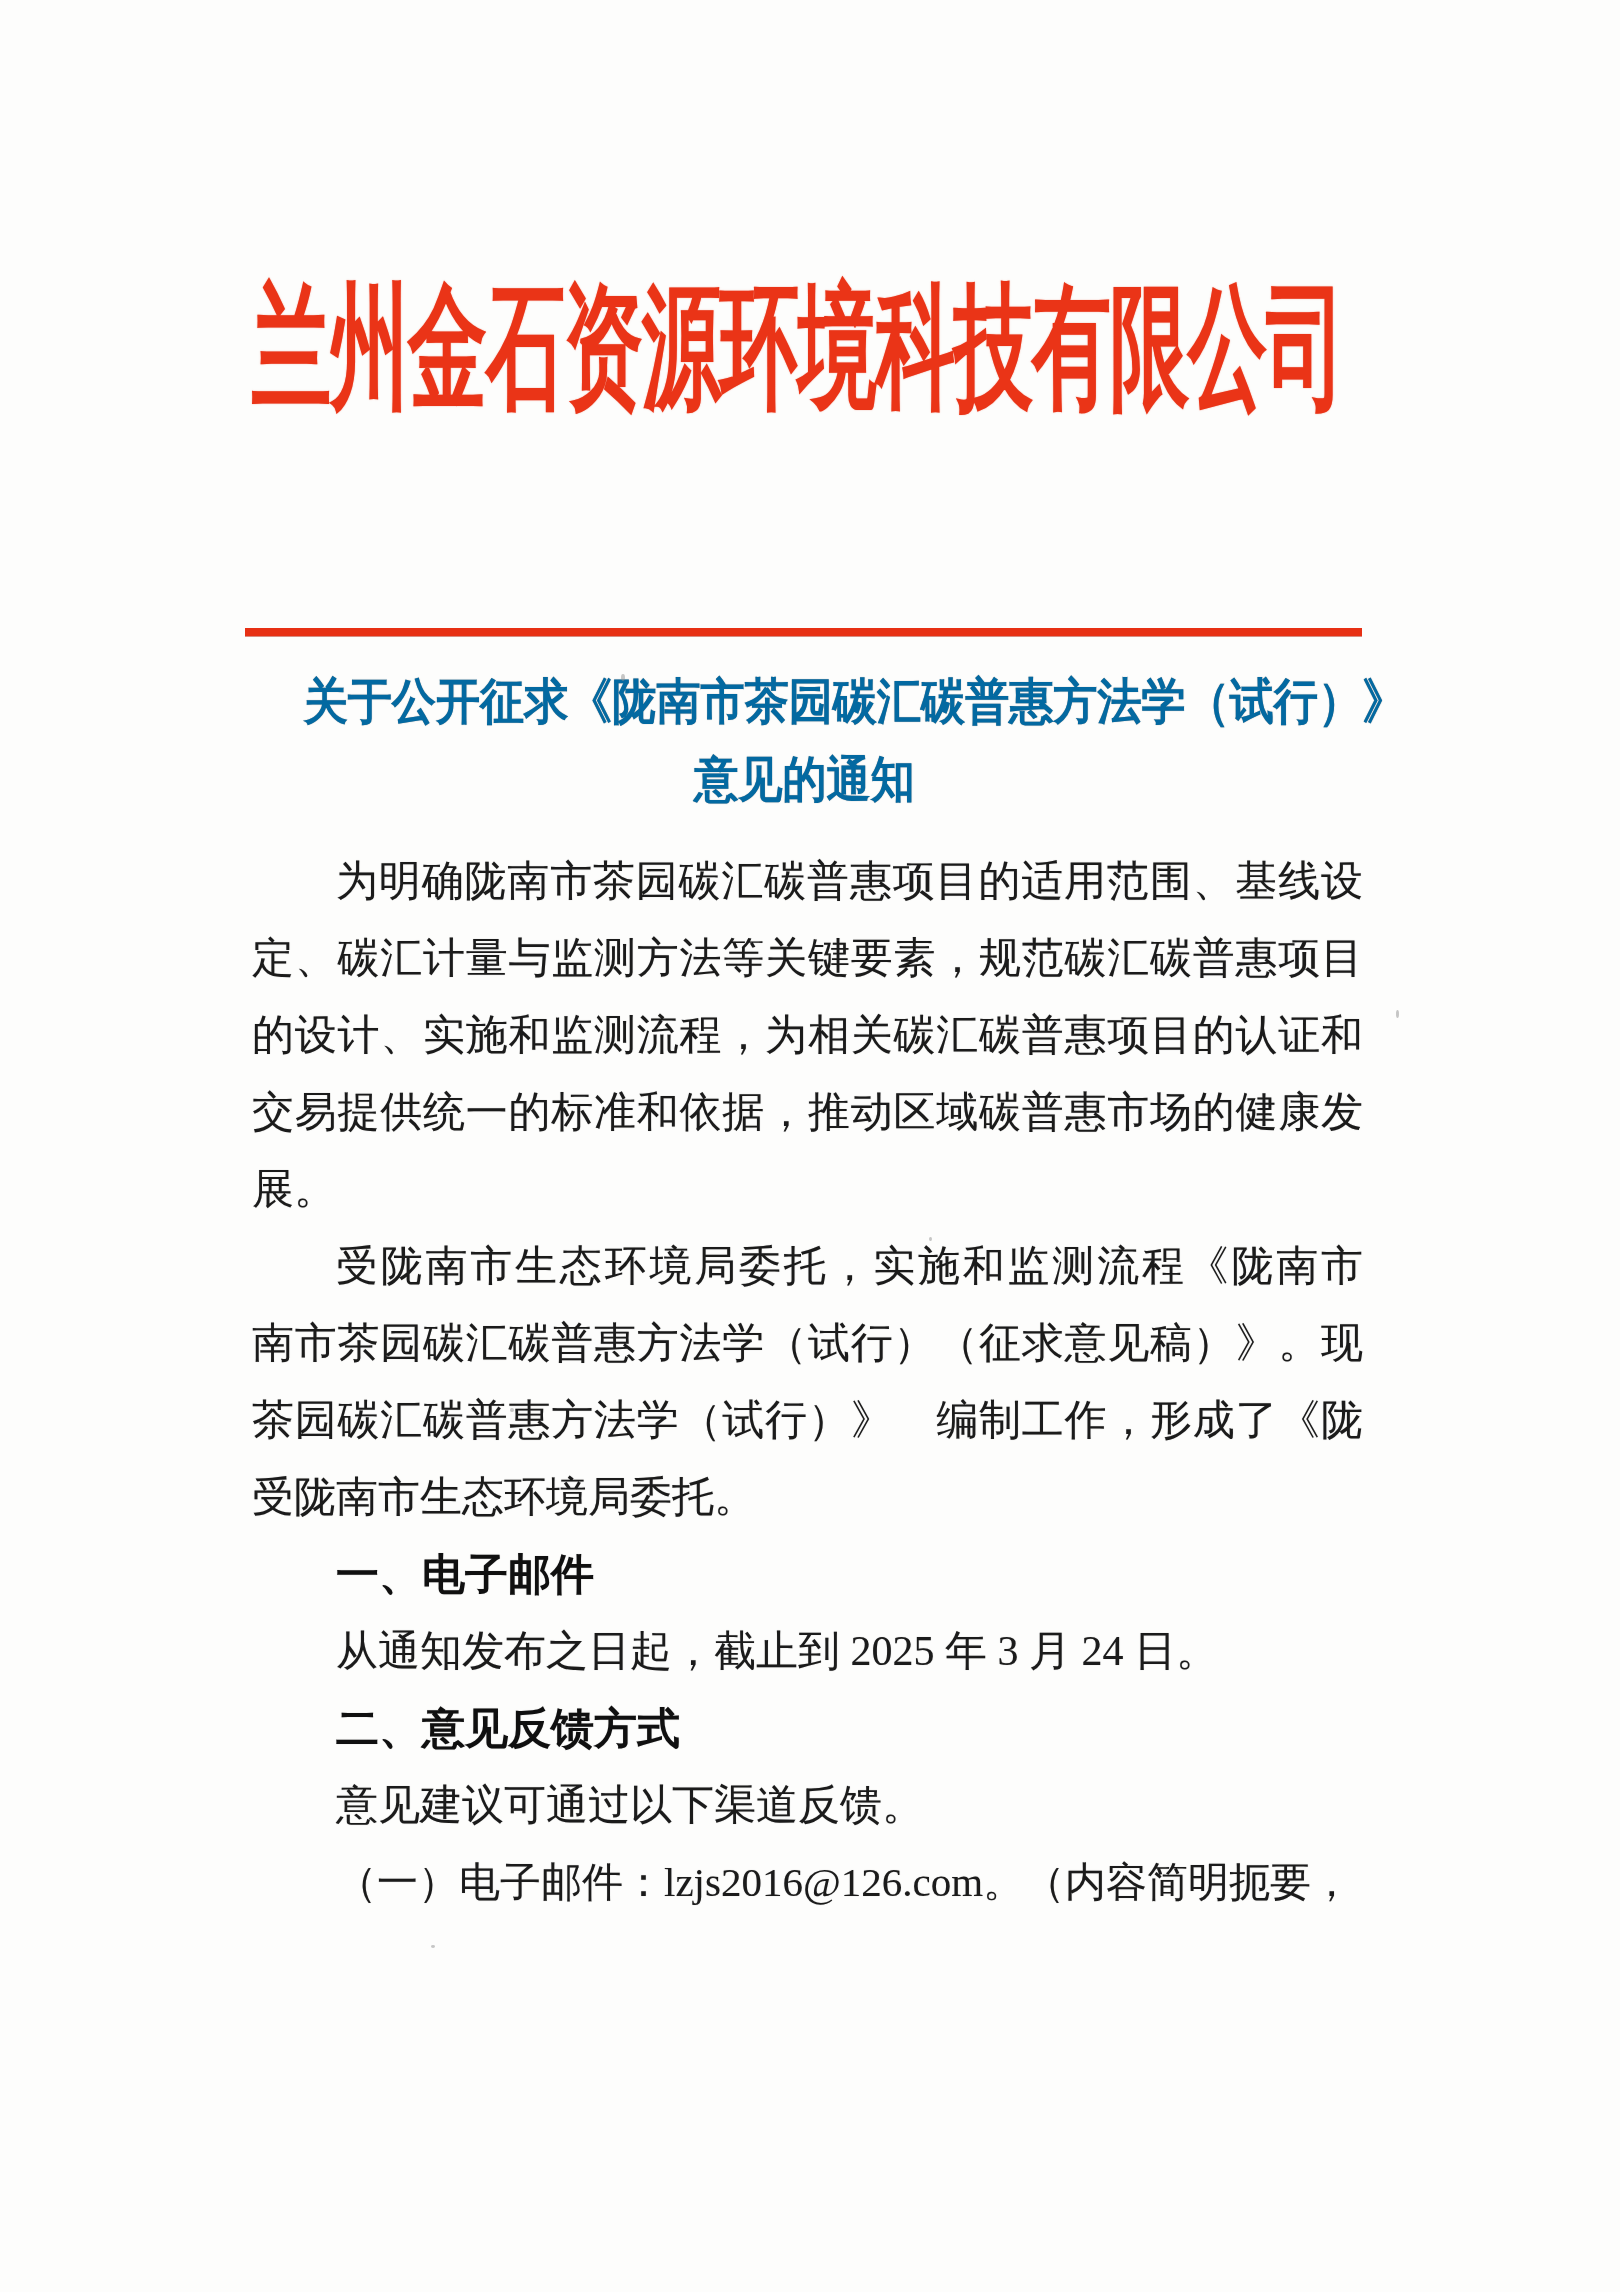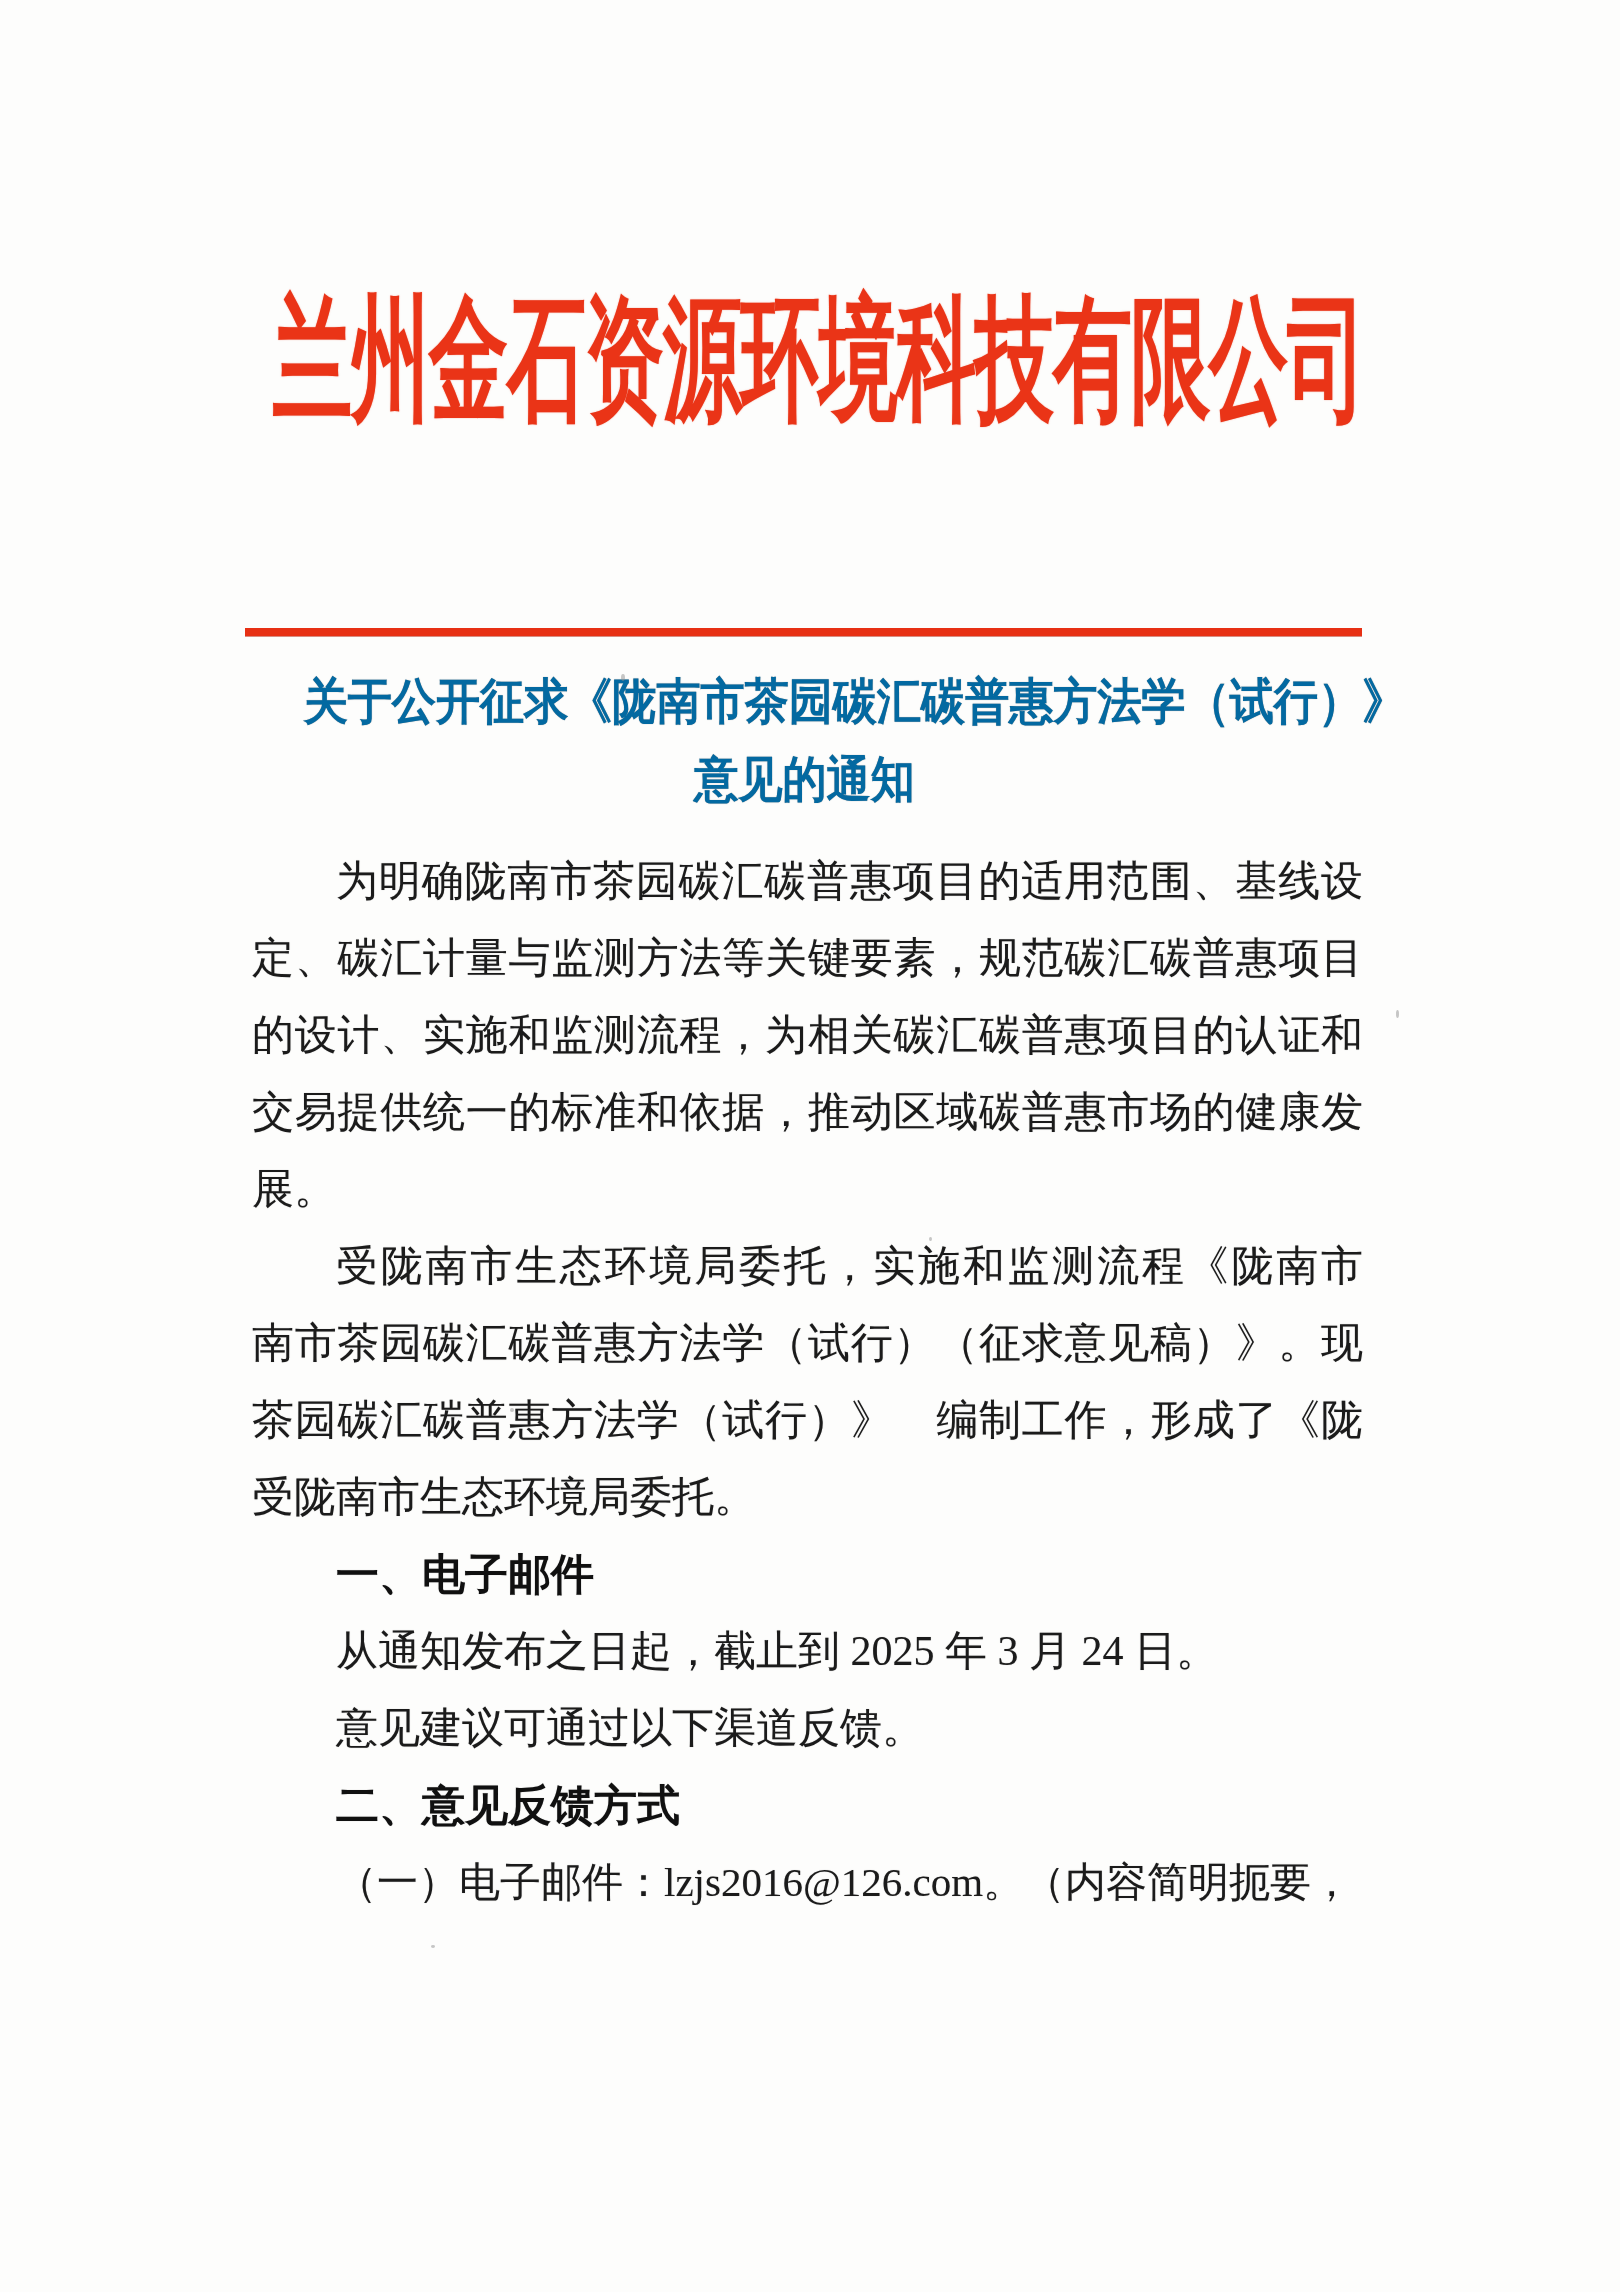--- a/index.html
+++ b/index.html
@@ -10,23 +10,23 @@
     height: 2293px;
     margin: 0 auto;
     background: #fdfdfc;
     overflow: hidden;
     font-family: "Liberation Serif", "DejaVu Serif", serif;
     color: #1b1b1b;
   }
   
   .letterhead {
     position: absolute;
-    left: 252px; top: 278px;
+    left: 252px; top: 266px;
     width: 1113px; height: 165px;
-    display: flex; align-items: center; justify-content: flex-end;
+    display: flex; align-items: center; justify-content: flex-start;
   }
   .company {
     font-size: 79px;
     font-weight: 700;
     letter-spacing: -1px;
     white-space: nowrap;
     color: #ea3417;
     transform: scaleY(1.72);
     transform-origin: center;
     text-shadow: 0 0 1px rgba(222, 45, 18, 0.55);
@@ -123,22 +123,22 @@
     <div class="line">展。</div>
 
     <div class="line indent just">受陇南市生态环境局委托，实施和监测流程《陇南市</div>
     <div class="line just">南市茶园碳汇碳普惠方法学（试行）（征求意见稿）》。现</div>
     <div class="line just">茶园碳汇碳普惠方法学（试行）》　编制工作，形成了《陇</div>
     <div class="line">受陇南市生态环境局委托。</div>
 
     <div class="line indent heading">一、电子邮件</div>
     <div class="line indent">从通知发布之日起，截止到 2025 年 3 月 24 日。</div>
 
+    <div class="line indent heading">二、意见反馈方式</div>
     <div class="line indent">意见建议可通过以下渠道反馈。</div>
-    <div class="line indent heading">二、意见反馈方式</div>
     <div class="line indent tight">（一）电子邮件：lzjs2016@126.com。（内容简明扼要，</div>
 
   </main>
 
   <div class="speck s1"></div>
   <div class="speck s2"></div>
   <div class="speck s3"></div>
   <div class="speck s4"></div>
   <div class="speck s5"></div>
 

